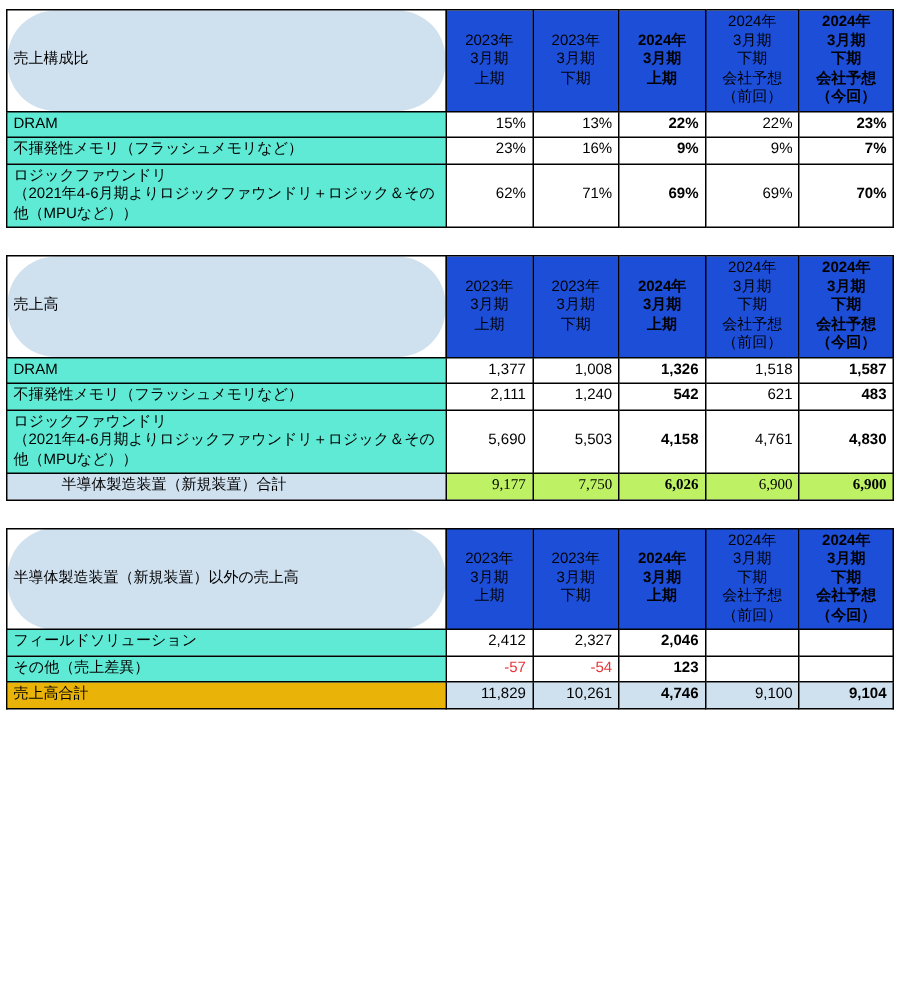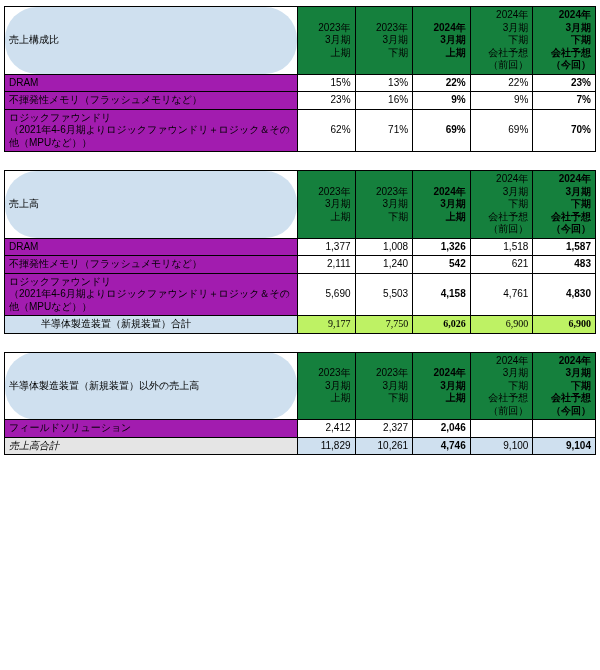--- a/index.html
+++ b/index.html
@@ -40,32 +40,32 @@
   }
   .hdr-label {
     background: #cfe0ef;
     font-weight: bold;
     font-size: 11.5px;
     vertical-align: middle;
     text-align: left;
     border-radius: 32px;
   }
   .hdr-col {
-    background: #15803d;
-    text-align: right;
+    background: #1d4ed8;
+    text-align: center;
     vertical-align: top;
     font-size: 9.5px;
     line-height: 1.45;
     margin-left: 12px;
   }
   .hdr-col.bold {
     font-weight: bold;
   }
   .row-label {
-    background: #a21caf;
+    background: #5eead4;
     text-align: left;
     font-size: 10px;
   }
   .row-label.total {
     background: #cfe0ef;
     padding-left: 36px;
   }
   .num {
     text-align: right;
     font-size: 10px;
@@ -75,23 +75,22 @@
     font-weight: bold;
   }
   .num.neg {
     color: #e8353b;
   }
   .num.total {
     background: #bef264;
     font-family: Liberation Serif, serif;
   }
   .row-label.grand {
-    background: #e5e5e5;
+    background: #eab308;
     font-weight: normal;
-    font-style: italic;
   }
   .num.grand {
     background: #cfe0ef;
   }
 </style>
 </head>
 <body>
 
 <div class="page">
   <div id="tables-root">
@@ -307,20 +306,30 @@
             <td class="row-label">
               <div>フィールドソリューション</div>
             </td>
             <td class="num">2,412</td>
             <td class="num">2,327</td>
             <td class="num bold">2,046</td>
             <td class="num"></td>
             <td class="num bold"></td>
           </tr>
           <tr>
+            <td class="row-label">
+              <div>その他（売上差異）</div>
+            </td>
+            <td class="num neg">-57</td>
+            <td class="num neg">-54</td>
+            <td class="num bold">123</td>
+            <td class="num"></td>
+            <td class="num bold"></td>
+          </tr>
+          <tr>
             <td class="row-label grand">
               <div>売上高合計</div>
             </td>
             <td class="num grand">11,829</td>
             <td class="num grand">10,261</td>
             <td class="num bold grand">4,746</td>
             <td class="num grand">9,100</td>
             <td class="num bold grand">9,104</td>
           </tr>
         </tbody>

